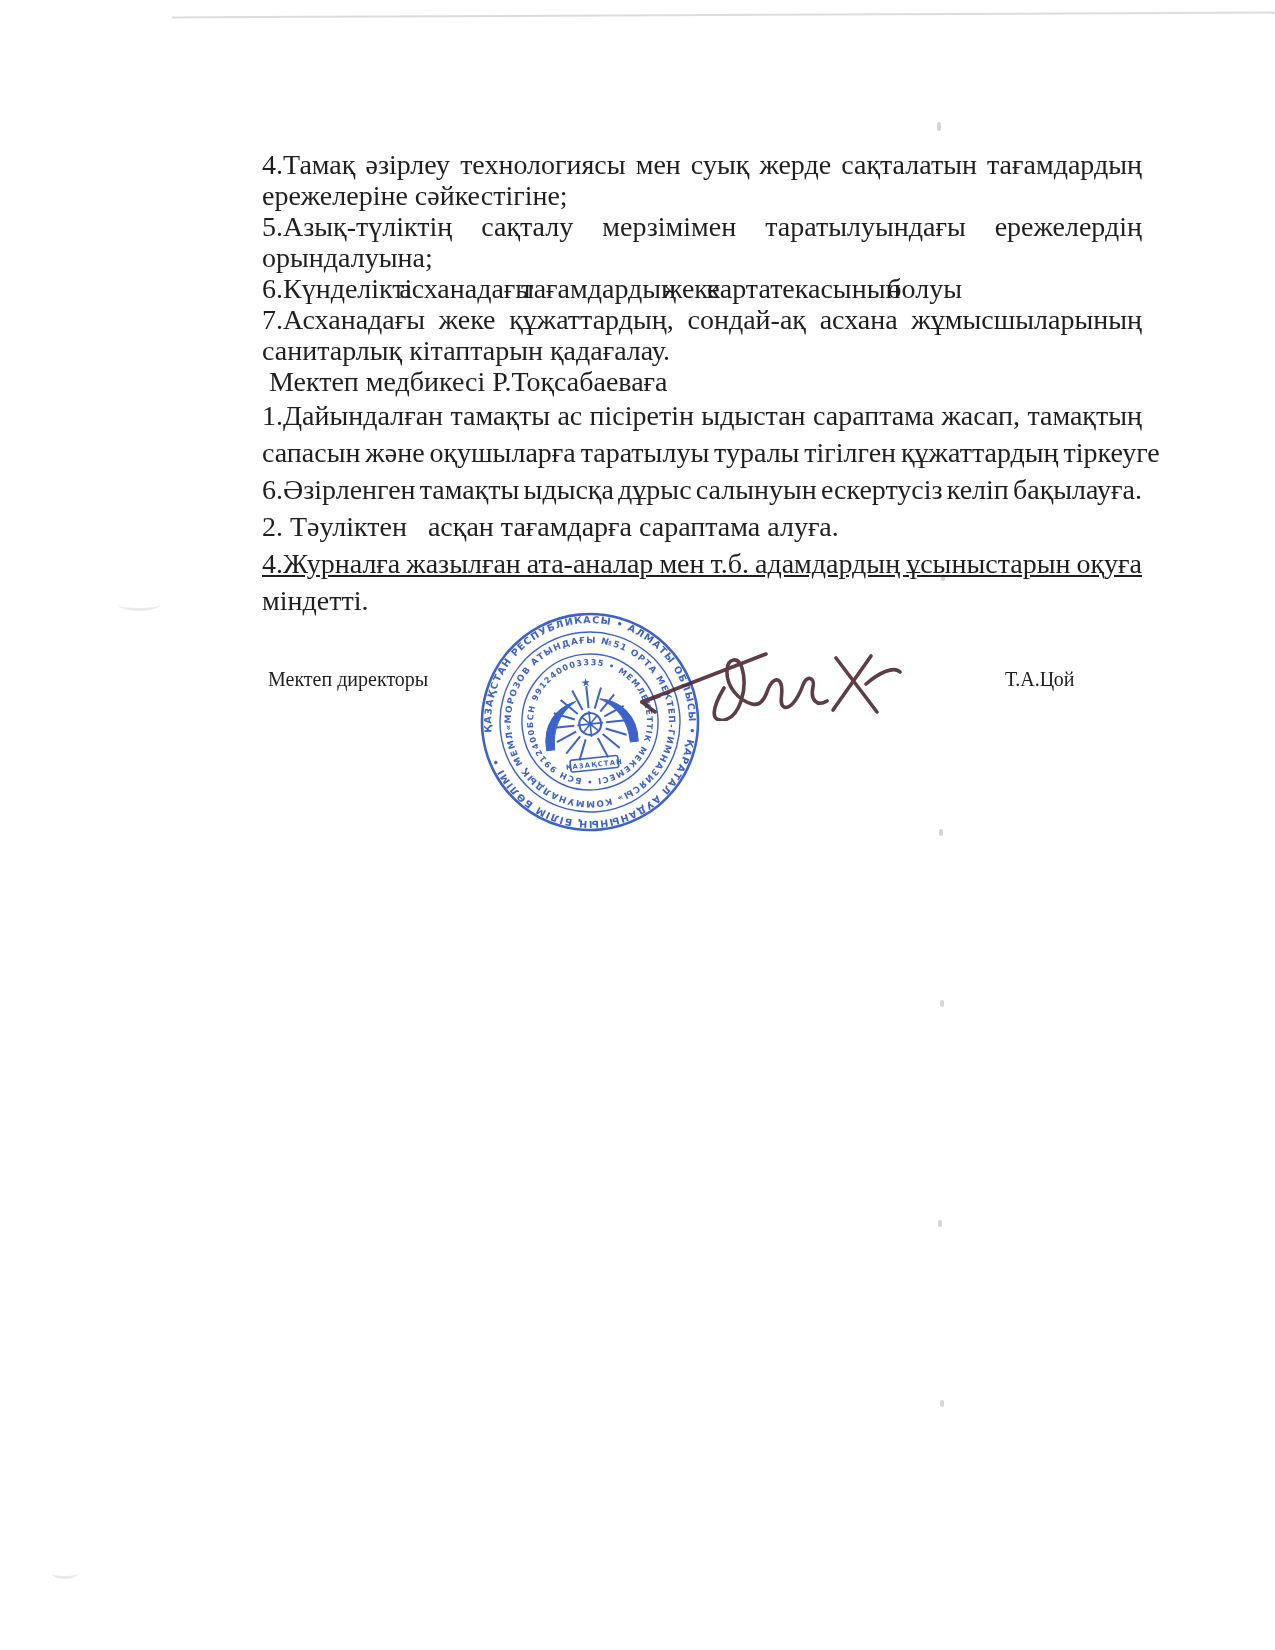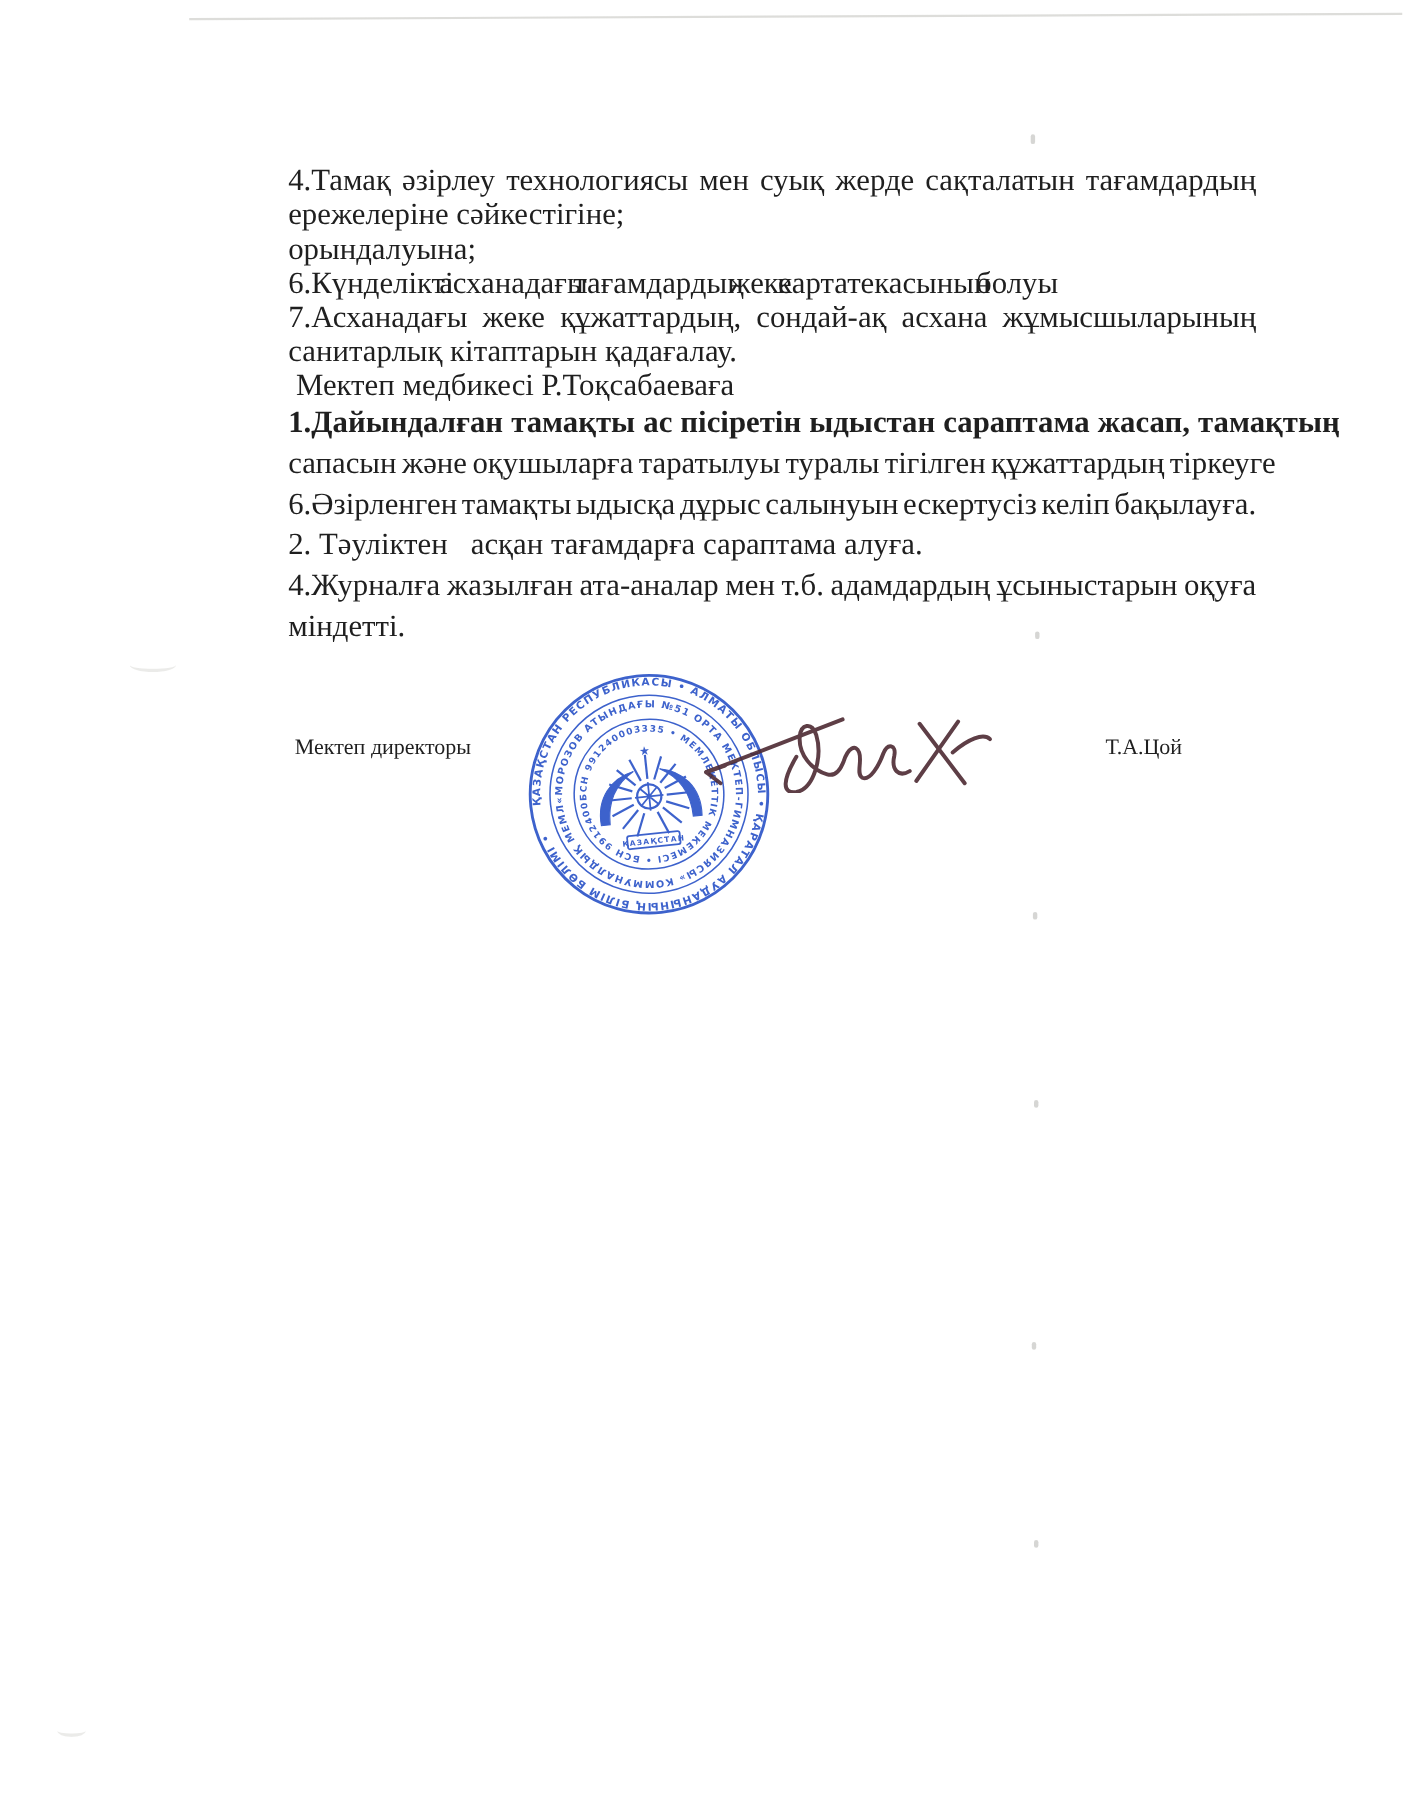--- a/index.html
+++ b/index.html
@@ -37,32 +37,33 @@
 <div class="speck" style="left:940px;top:1000px;width:4px;height:7px;"></div>
 <div class="speck" style="left:938px;top:1220px;width:4px;height:7px;"></div>
 <div class="speck" style="left:940px;top:1400px;width:4px;height:7px;"></div>
 <div class="smudge" style="left:118px;top:598px;width:42px;height:10px;"></div>
 <div class="smudge" style="left:52px;top:1568px;width:26px;height:8px;"></div>
 
 <div class="textblock">
   <div class="blockA">
     <div class="line" style="word-spacing: 3.06696px;"><span>4.Тамақ әзірлеу технологиясы мен суық жерде сақталатын тағамдардың</span></div>
     <div class="line"><span>ережелеріне сәйкестігіне;</span></div>
+    <div class="line" style="word-spacing: 21.9922px;"><span>5.Азық-түліктің сақталу мерзімімен таратылуындағы ережелердің</span></div>
     <div class="line"><span>орындалуына;</span></div>
     <div class="line" style="word-spacing: -20.0938px; font-family: Liberation Serif, serif;"><span>6.Күнделікті асханадағы тағамдардың жеке картатекасынын болуы</span></div>
     <div class="line" style="word-spacing: 6.72187px;"><span>7.Асханадағы жеке құжаттардың, сондай-ақ асхана жұмысшыларының</span></div>
     <div class="line"><span>санитарлық кітаптарын қадағалау.</span></div>
     <div class="line"><span> Мектеп медбикесі Р.Тоқсабаеваға</span></div>
   </div>
   <div class="blockB">
-    <div class="line" style="word-spacing: 0.337054px; font-weight: bold;"><span>1.Дайындалған тамақты ас пісіретін ыдыстан сараптама жасап, тамақтың</span></div>
+    <div class="line" style="word-spacing: 0.337054px;"><span>1.Дайындалған тамақты ас пісіретін ыдыстан сараптама жасап, тамақтың</span></div>
     <div class="line" style="word-spacing: -2.09598px;"><span>сапасын және оқушыларға таратылуы туралы тігілген құжаттардың тіркеуге</span></div>
     <div class="line" style="word-spacing: -2.82143px;"><span>6.Әзірленген тамақты ыдысқа дұрыс салынуын ескертусіз келіп бақылауға.</span></div>
     <div class="line"><span>2. Тәуліктен   асқан тағамдарға сараптама алуға.</span></div>
-    <div class="line" style="word-spacing: -0.966518px;"><span>4.Журналға жазылған ата-аналар мен т.б. адамдардың ұсыныстарын оқуға</span></div>
+    <div class="line" style="word-spacing: -0.966518px; text-decoration: underline;"><span>4.Журналға жазылған ата-аналар мен т.б. адамдардың ұсыныстарын оқуға</span></div>
     <div class="line"><span>міндетті.</span></div>
   </div>
 </div>
 
 <div class="signoff-row">
   <span class="role-label">Мектеп директоры</span>
   <span class="name-label">Т.А.Цой</span>
 </div>
 
 <div class="stamp-wrap">

